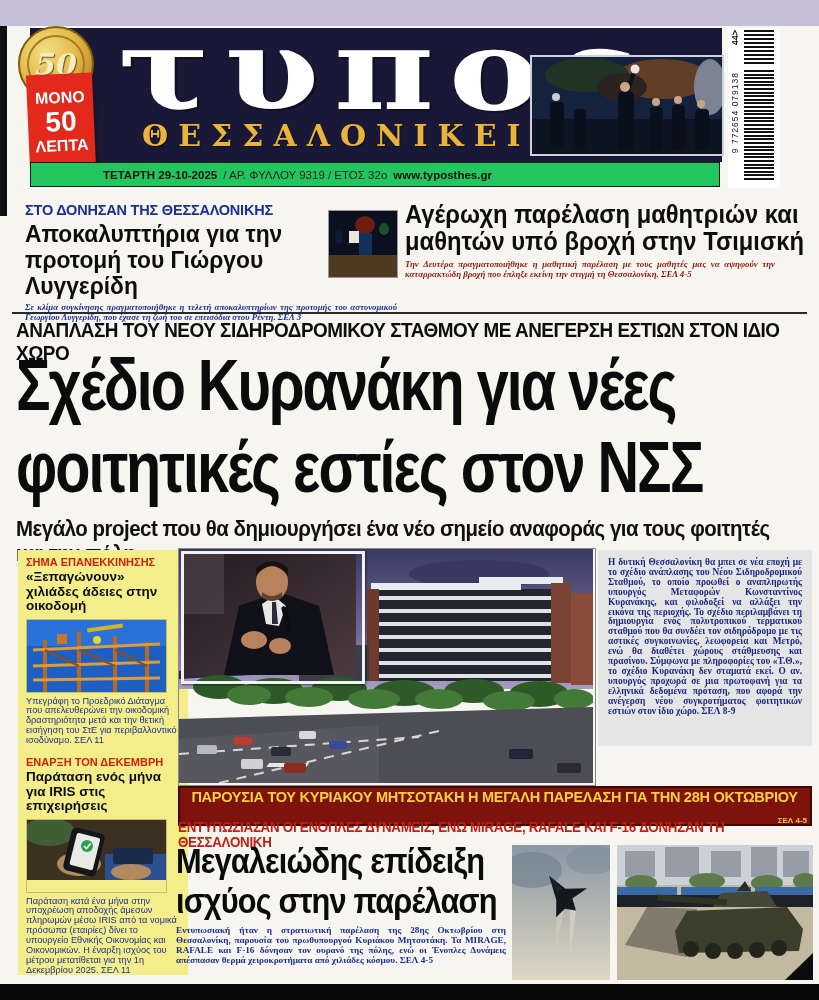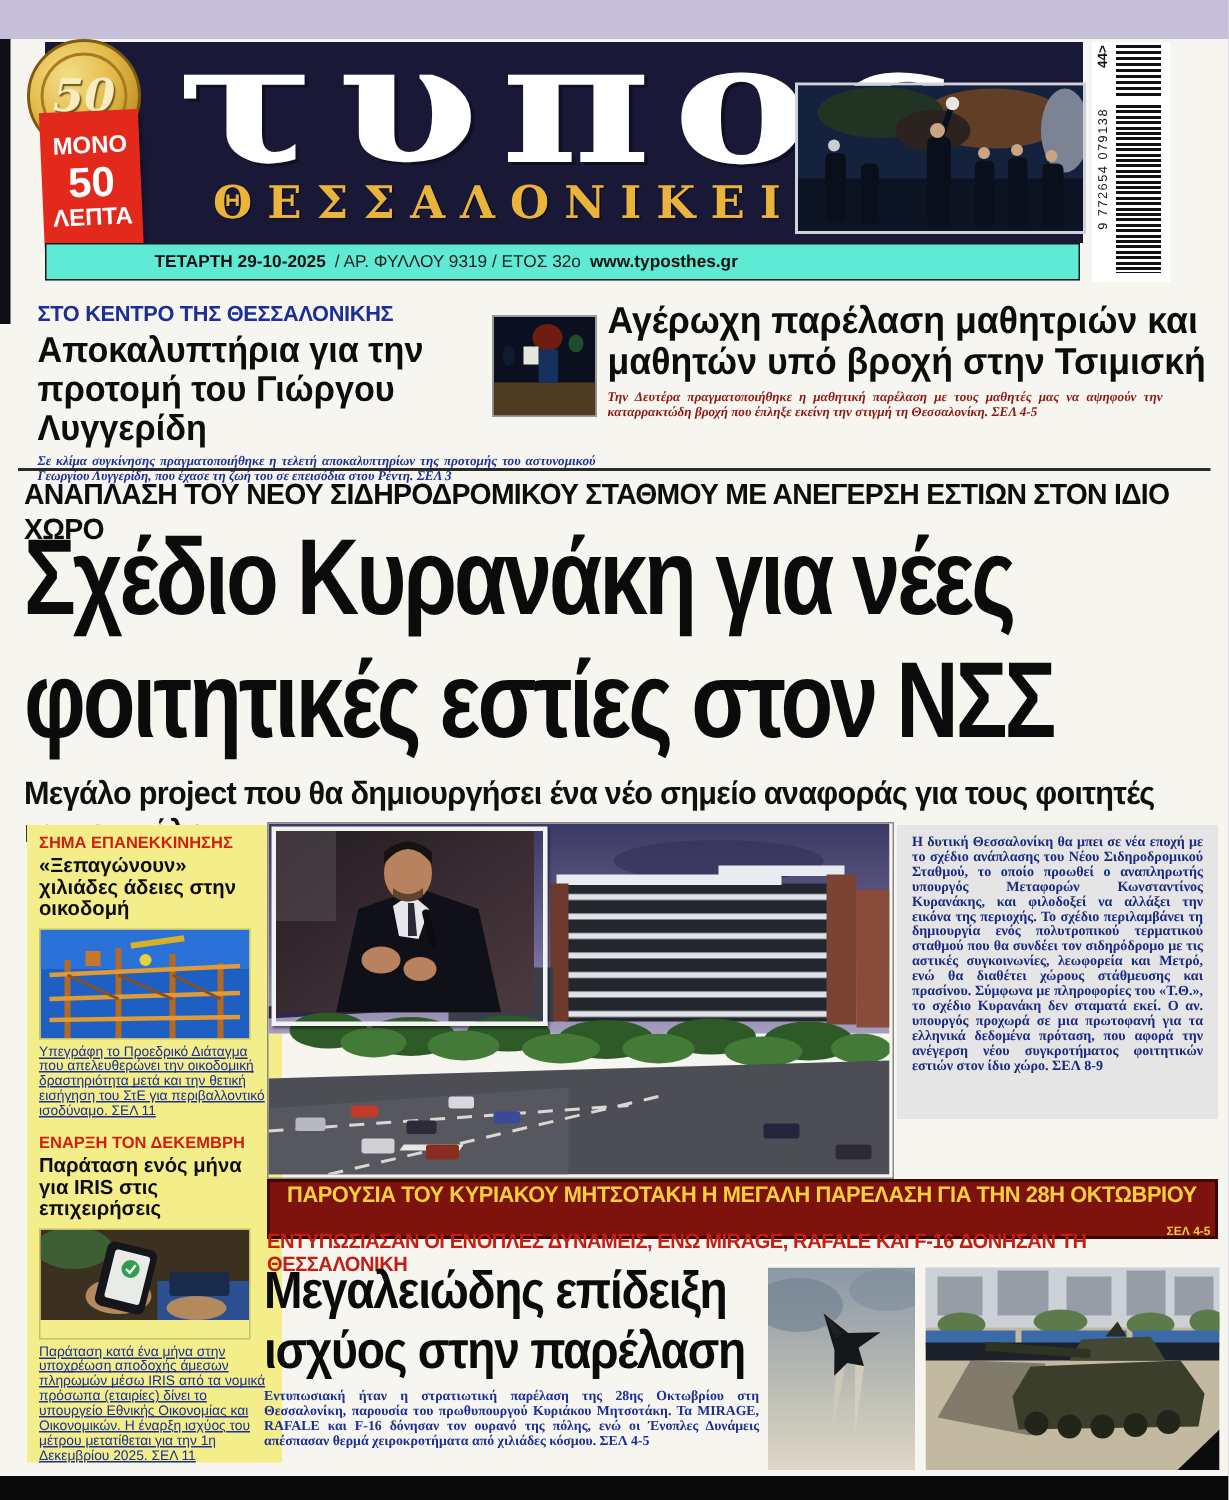--- a/index.html
+++ b/index.html
@@ -6,21 +6,21 @@
   body{width:819px;height:1000px;position:relative;overflow:hidden;
        background:#b9b2cc;font-family:"Liberation Sans","DejaVu Sans",sans-serif;}
   .abs{position:absolute;}
   #paper{position:absolute;left:0;top:26px;width:819px;height:960px;background:#f7f5ef;}
   #topstrip{position:absolute;left:0;top:0;width:819px;height:26px;background:#c6bfd8;}
   #leftedge{position:absolute;left:0;top:26px;width:7px;height:190px;background:#0e0e14;}
   #botbar{position:absolute;left:0;top:984px;width:819px;height:16px;background:#0a0a0a;}
 
   
   #mast{left:30px;top:28px;width:692px;height:134px;background:#191937;}
-  #datebar{left:30px;top:162px;width:690px;height:25px;background:#5eead4;border:1.5px solid #1a1a1a;
+  #datebar{left:30px;top:162px;width:690px;height:25px;background:#22c55e;border:1.5px solid #1a1a1a;
            display:flex;align-items:center;gap:6px;padding-left:72px;box-sizing:border-box;
            font-size:11.5px;color:#222;}
   #datebar b{font-weight:bold;color:#111;}
   #logo-title{left:118px;top:14px;width:500px;color:#ffffff;
       font-family:"DejaVu Serif","Liberation Serif",serif;font-weight:bold;
       font-size:112px;line-height:112px;letter-spacing:12px;
       transform:scaleX(1.22);transform-origin:left top;text-shadow:2px 2px 0 #00000055;}
   #logo-sub{left:142px;top:118px;width:460px;color:#e9b33c;
       font-family:"DejaVu Serif","Liberation Serif",serif;font-weight:bold;
       font-size:30px;letter-spacing:10px;text-shadow:1px 1px 0 #00000088;}
@@ -70,21 +70,21 @@
       white-space:nowrap;transform:scaleX(0.80);transform-origin:left top;}
   #lead-l1{left:16px;top:346px;}
   #lead-l2{left:16px;top:428px;}
   #lead-sub{left:16px;top:517px;width:800px;font-size:21.5px;font-weight:bold;color:#101010;
       letter-spacing:-0.5px;transform:scaleX(0.95);transform-origin:left top;}
 
   
   #sidebar{left:18px;top:550px;width:170px;height:425px;background:#f4ee8a;padding:6px 8px;box-sizing:border-box;}
   .sb-kicker{font-size:11px;font-weight:bold;color:#d11e10;}
   .sb-head{font-size:13.5px;line-height:14.5px;font-weight:bold;color:#0d0d0d;margin-top:2px;}
-  .sb-body{font-size:9.2px;line-height:9.9px;color:#1b2f94;margin-top:4px;text-decoration:underline;}
+  .sb-body{font-size:9.2px;line-height:9.9px;color:#1b2f94;margin-top:4px;}
   .sb-photo{width:139px;height:72px;margin-top:5px;border:1px solid #00000033;}
 
   #mainphoto{left:178px;top:548px;width:416px;height:236px;border:1px solid #888;}
   #inset{left:181px;top:551px;width:178px;height:127px;border:3px solid #f2f2f2;box-shadow:1px 1px 2px #0008;}
 
   #leadbody{left:598px;top:550px;width:214px;height:196px;background:#e5e5e5;padding:8px 10px;box-sizing:border-box;}
   #leadbody .txt{font-family:"Liberation Serif","DejaVu Serif",serif;font-weight:bold;
       font-size:9.4px;line-height:9.9px;color:#1a2a80;text-align:justify;}
 
   
@@ -163,21 +163,21 @@
 </div>
 
 <div class="abs" id="barcode">
   <span id="bc-top-num">44&gt;</span>
   <div id="bc-top"></div>
   <span id="bc-num">9 772654 079138</span>
   <div id="bc-main"></div>
 </div>
 
 <div class="abs" id="ts-left">
-  <div class="kicker-blue">ΣΤΟ ΚΕΝΤΡΟ ΤΗΣ ΘΕΣΣΑΛΟΝΙΚΗΣ</div>
+  <div class="kicker-blue">ΣΤΟ ΔΟΝΗΣΑΝ ΤΗΣ ΘΕΣΣΑΛΟΝΙΚΗΣ</div>
   <div class="headline">Αποκαλυπτήρια για την προτομή του Γιώργου Λυγγερίδη</div>
   <div class="body-serif">Σε κλίμα συγκίνησης πραγματοποιήθηκε η τελετή αποκαλυπτηρίων της προτομής του αστυνομικού Γεωργίου Λυγγερίδη, που έχασε τη ζωή του σε επεισόδια στου Ρέντη. ΣΕΛ 3</div>
 </div>
 <div class="abs" id="ts-left-photo">
   <svg width="68" height="66" viewBox="0 0 68 66">
     <rect width="68" height="66" fill="#0b1020"></rect>
     <rect x="0" y="44" width="68" height="22" fill="#4f3b22"></rect>
     <ellipse cx="36" cy="14" rx="10" ry="9" fill="#6e1d12"></ellipse>
     <rect x="30" y="22" width="13" height="22" fill="#14305c"></rect>
     <rect x="20" y="20" width="10" height="12" fill="#e8e6da"></rect>

